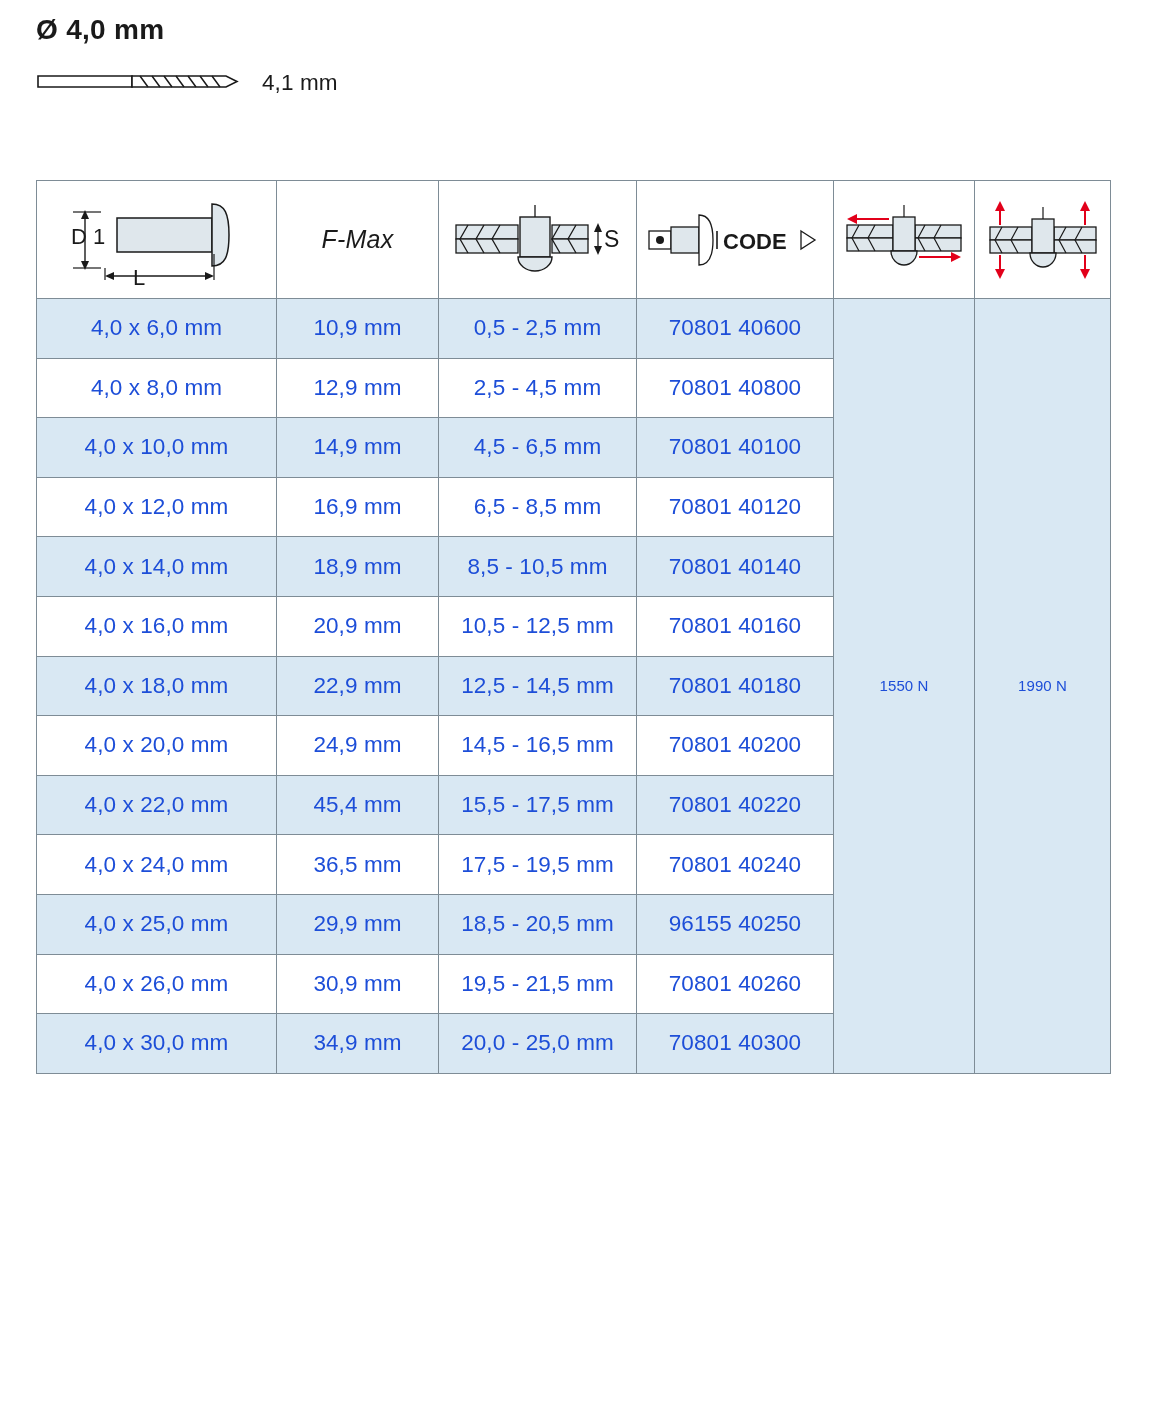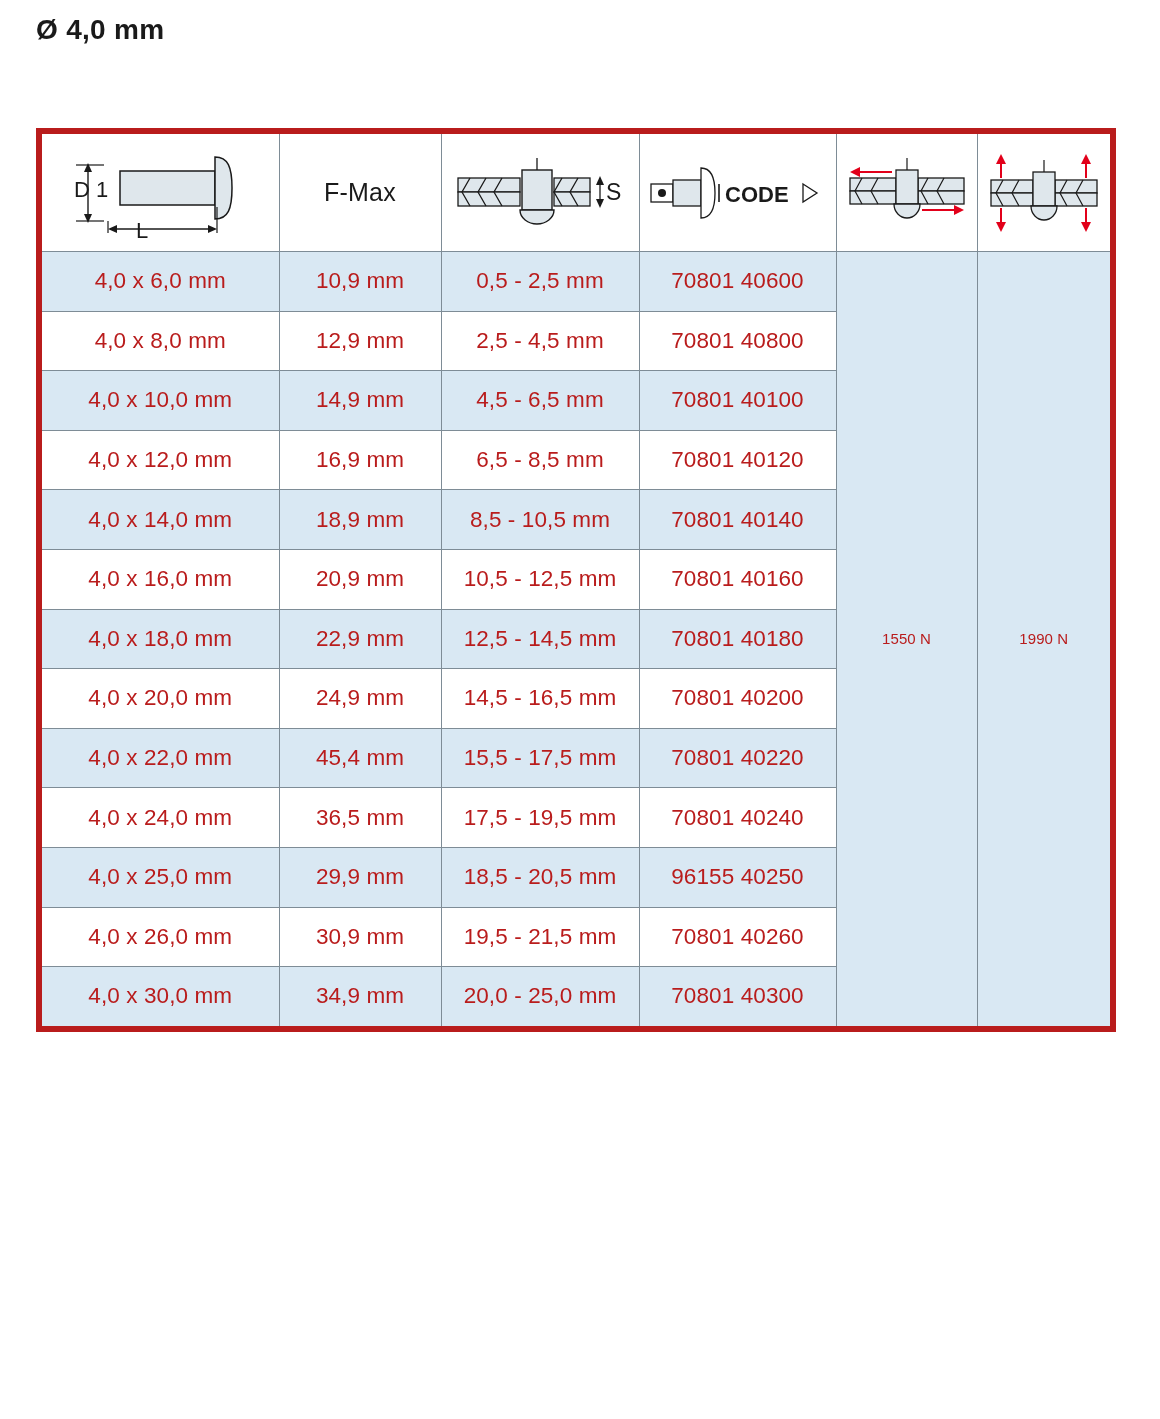--- a/index.html
+++ b/index.html
@@ -48,73 +48,84 @@
     margin-left: 16px;
     letter-spacing: 0.1px;
   }
 
   
   table.rivet-table {
     border-collapse: collapse;
     margin-top: 82px;
     table-layout: fixed;
     width: 1075px;
-    border: 6px solid #b91c1c;
+    border: 1px solid #b91c1c;
   }
   table.rivet-table td, table.rivet-table th {
     border: 1px solid #7e8c96;
     padding: 0;
     text-align: center;
     vertical-align: middle;
   }
   th.head-cell {
     height: 117px;
     background: #ffffff;
     font-weight: normal;
   }
   td.data-cell {
     height: 58.6px;
     font-size: 22.5px;
     font-weight: normal;
-    color: #b91c1c;
+    color: #1d4ed8;
     letter-spacing: 0.1px;
   }
   tr.alt td.data-cell {
     background: #d9e8f3;
   }
   td.force-cell {
     background: #d9e8f3;
     font-size: 15px;
   }
   .col1 { width: 240px; }
   .col2 { width: 162px; }
   .col3 { width: 198px; }
   .col4 { width: 197px; }
   .col5 { width: 141px; }
   .col6 { width: 136px; }
 
   .fmax-label {
     font-size: 25px;
     letter-spacing: 0.2px;
+    font-style: italic;
   }
 
   
   .hdr-fig {
     display: block;
     margin: 0 auto;
   }
 </style>
 </head>
 <body>
 
 <div class="page">
 
   <h1 class="title">Ø 4,0 mm</h1>
 
 
+  <div class="drill-row">
+    <span>
+      <svg width="210" height="26" viewBox="0 0 210 26">
+        <path d="M2,8 L96,8 L96,19 L2,19 Z" fill="#ffffff" stroke="#1a1a1a" stroke-width="1.6"></path>
+        <path d="M96,8 L190,8 L201,13.5 L190,19 L96,19 Z" fill="#ffffff" stroke="#1a1a1a" stroke-width="1.6"></path>
+        <path d="M104,8 L112,19 M116,8 L124,19 M128,8 L136,19 M140,8 L148,19 M152,8 L160,19 M164,8 L172,19 M176,8 L184,19" stroke="#1a1a1a" stroke-width="1.5" fill="none"></path>
+      </svg>
+    </span>
+    <span class="drill-label">4,1 mm</span>
+  </div>
 
   <table class="rivet-table">
     <colgroup>
       <col class="col1">
         <col class="col2">
         <col class="col3">
       <col class="col4">
         <col class="col5">
         <col class="col6">
     </colgroup>

